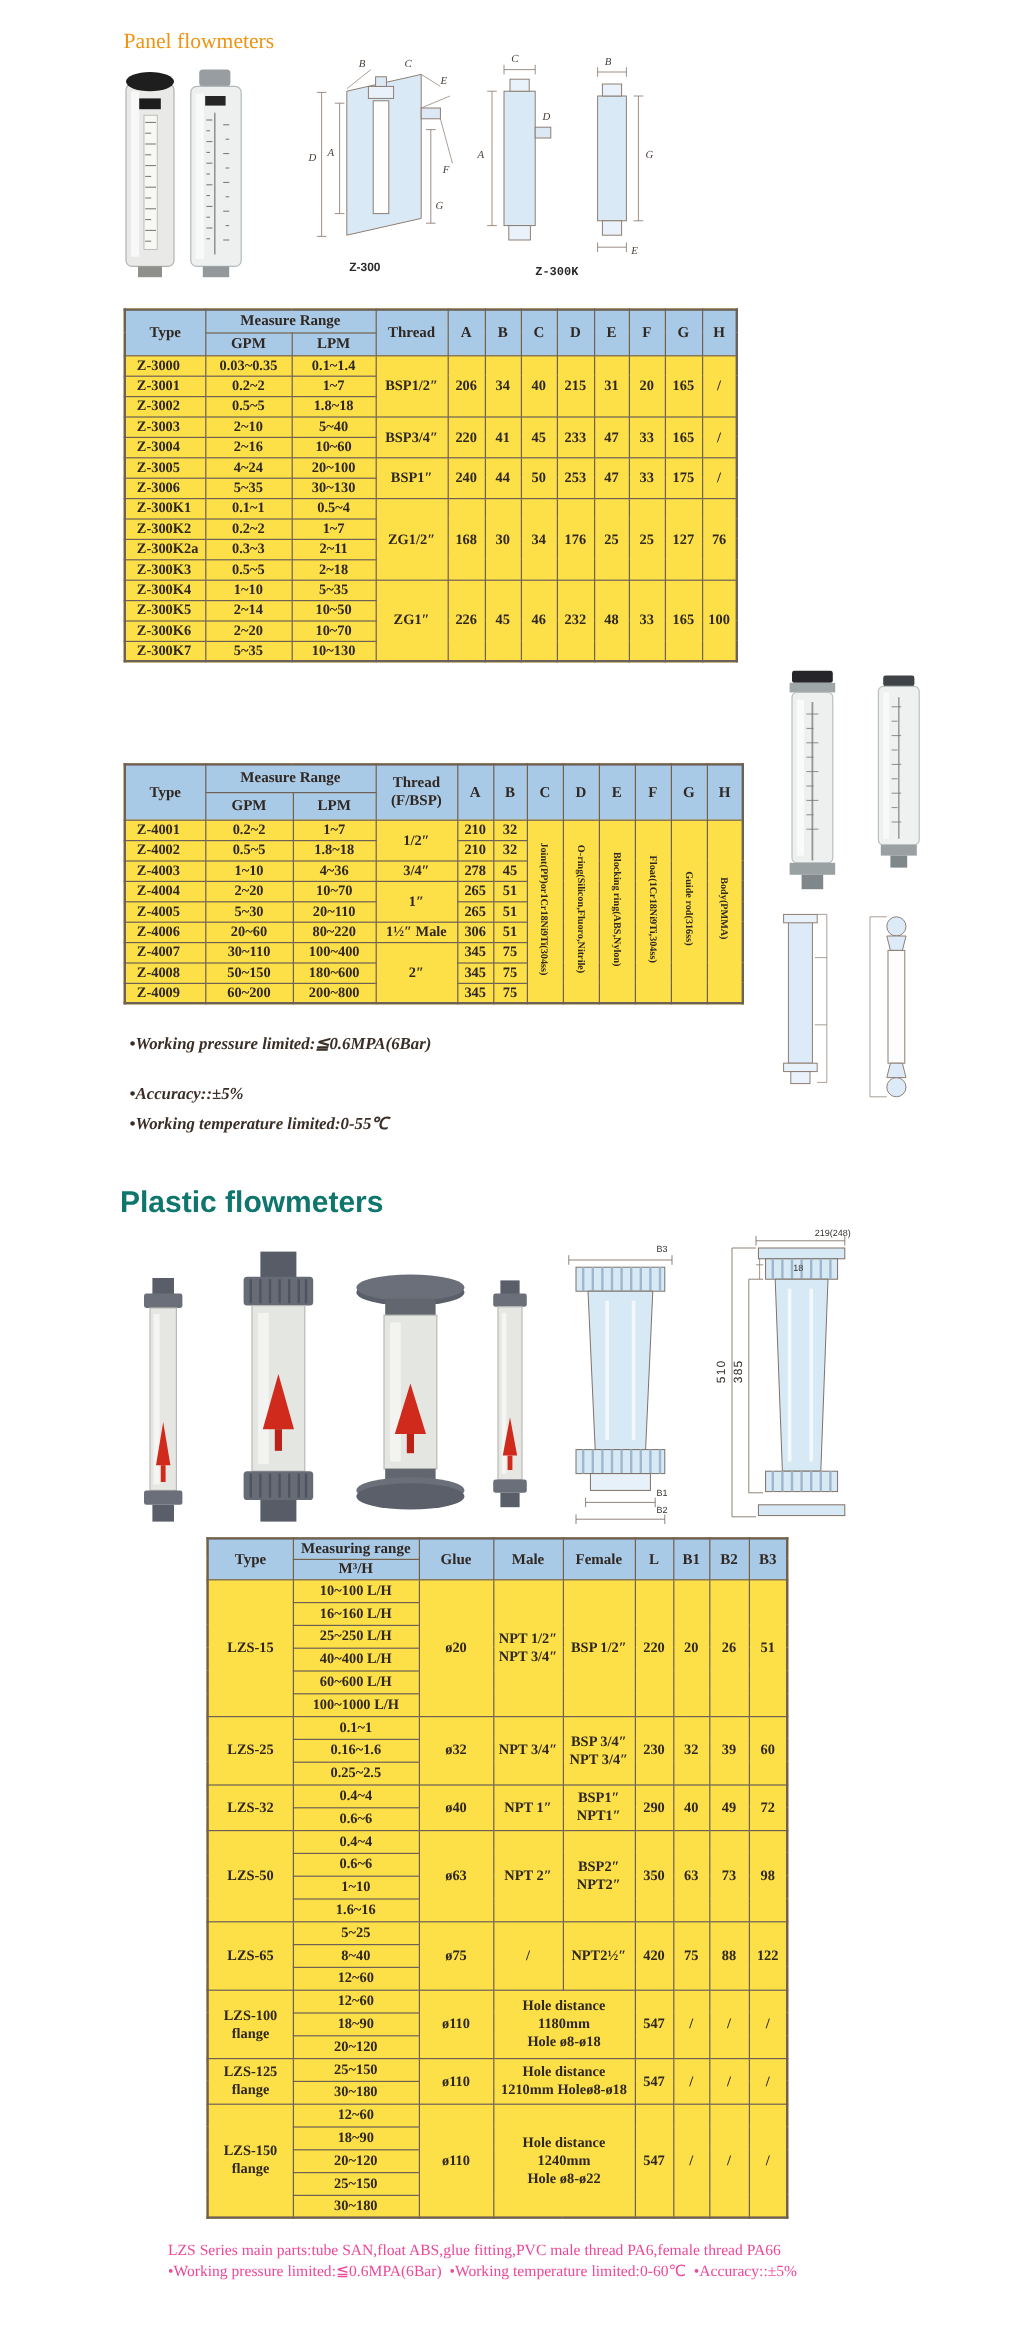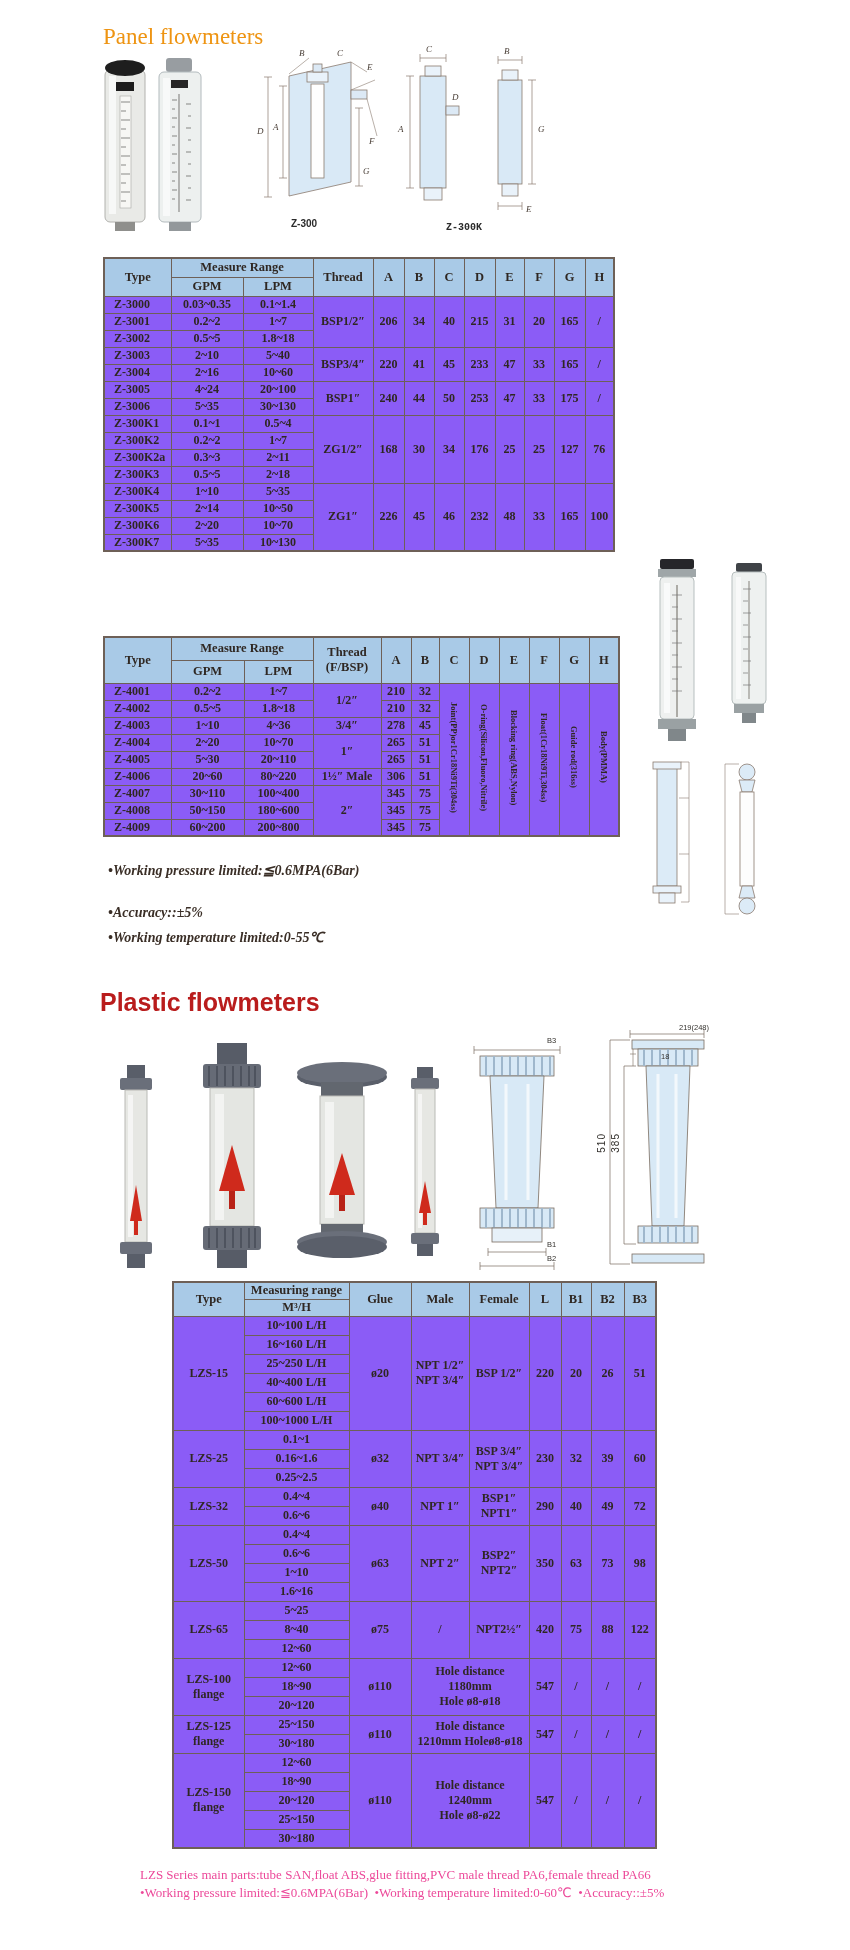--- a/index.html
+++ b/index.html
@@ -1,26 +1,26 @@
 <!DOCTYPE html>
 <html><head>
 <meta charset="utf-8">
 <style>
 * { margin:0; padding:0; box-sizing:border-box; }
 html,body { background:#ffffff; }
 body { width:850px; height:1950px; position:relative; font-family:"Liberation Serif", serif; color:#2f2722; }
 .page { position:absolute; left:0; top:0; width:850px; height:1950px; background:#fff; overflow:hidden; }
-.sec-title { position:absolute; color:#ee9412; font-size:23px; font-weight:normal; font-family:"Liberation Serif", serif; }
-.sec-title-black { position:absolute; color:#b91c1c; font-size:25px; font-weight:bold; font-family:"Liberation Sans", sans-serif; }
+.sec-title { position:absolute; color:#ee9412; font-size:18px; font-weight:normal; font-family:"Liberation Serif", serif; }
+.sec-title-black { position:absolute; color:#0f766e; font-size:25px; font-weight:bold; font-family:"Liberation Sans", sans-serif; }
 .art { position:absolute; }
 .cap { position:absolute; font:bold 10px "Liberation Sans", sans-serif; color:#2b2b2b; }
 .dim { position:absolute; font:italic 9px "Liberation Serif", serif; color:#4a3f37; }
 .sdim { position:absolute; font:7.5px "Liberation Sans", sans-serif; color:#33302c;padding-left:37px; }
 .vdim { position:absolute; writing-mode:vertical-rl; transform:rotate(180deg); font:10px "Liberation Sans", sans-serif; color:#33302c; letter-spacing:1px; }
-table.spec { position:absolute; border-collapse:collapse; table-layout:fixed; background:#8b5cf6; }
+table.spec { position:absolute; border-collapse:collapse; table-layout:fixed; background:#fde047; }
 table.spec { border:2px solid #6e6057; }
 .spec td, .spec th { border:1px solid #6e6057; text-align:center; vertical-align:middle; font-weight:bold; font-size:12px; color:#2f2722; padding:0 2px; font-family:"Liberation Serif", serif; }
 .spec th { background:#a9cae7; font-size:12.5px; }
 .t1 tr { height:17px; }
 .t1 tr.hrow { height:19px; }
 .t2 tr { height:17px; }
 .t2 tr.hrow { height:23px; }
 .t3 tr { height:19px; }
 .t3 tr.hrow { height:17px; }
 .tl { text-align:left !important; padding-left:9px !important; }

